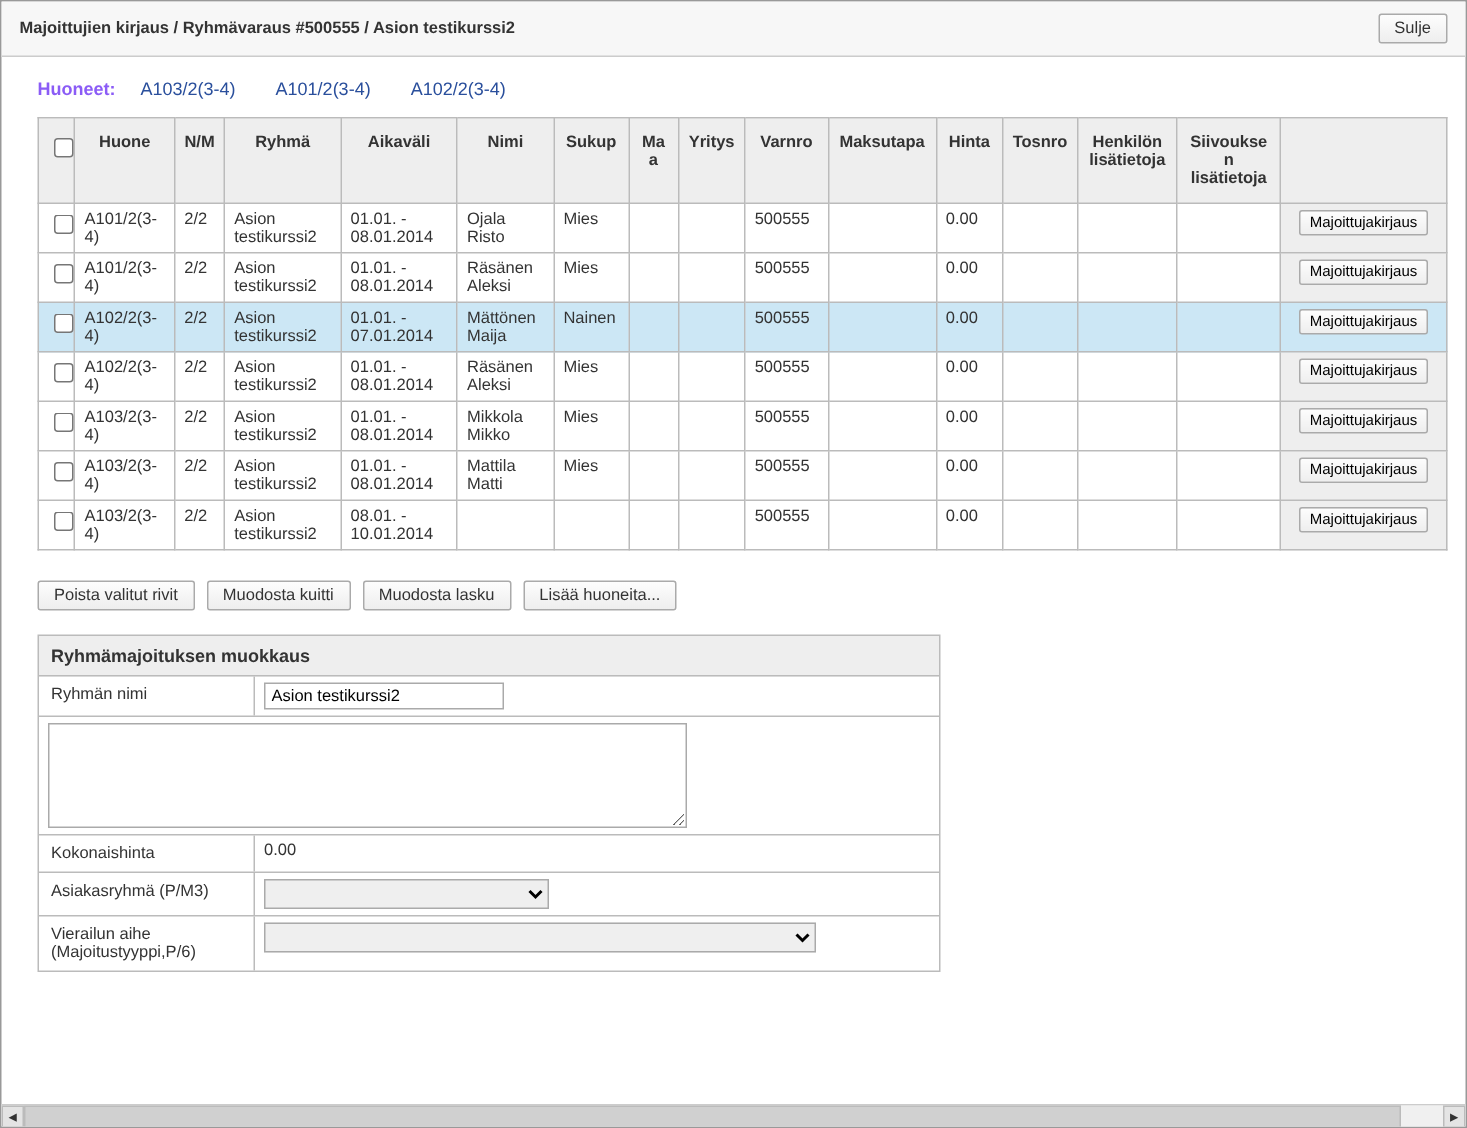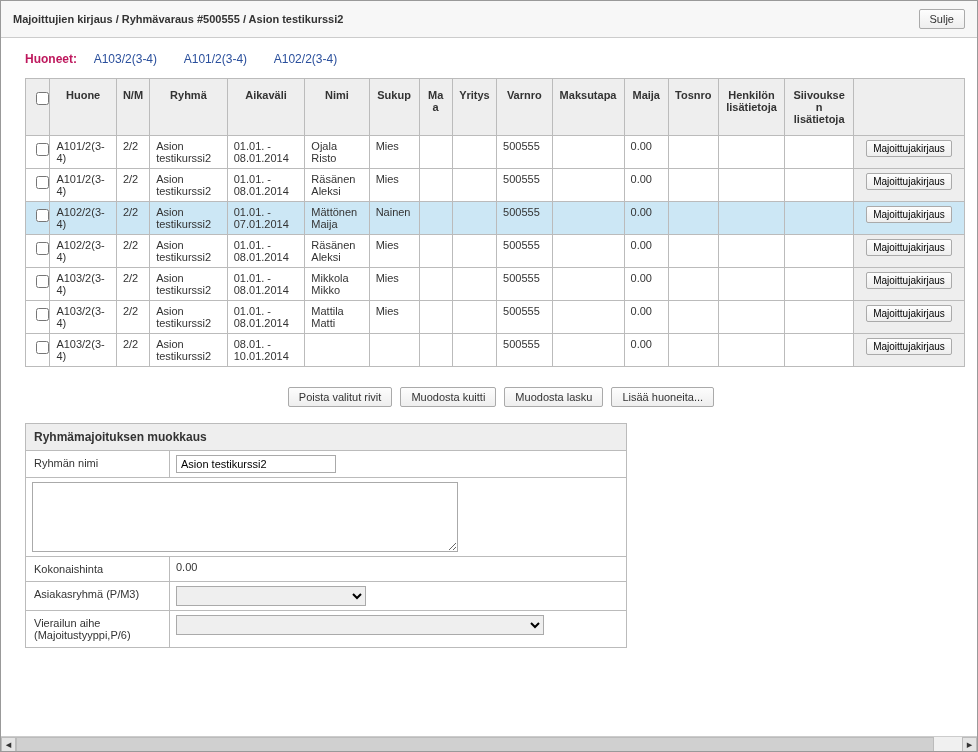--- a/index.html
+++ b/index.html
@@ -3,21 +3,21 @@
 <meta charset="utf-8">
 <style>
 * { box-sizing: border-box; }
 body { margin: 0; font-family: Arial, sans-serif; font-size: 11px; color: #333; background: #fff; }
 .app { width: 978px; height: 752px; border: 1px solid #999; position: relative; overflow: hidden; display: flex; flex-direction: column; }
 .header { display: flex; align-items: center; justify-content: space-between; padding: 8px 12px; background: #f7f7f7; border-bottom: 1px solid #ccc; }
 .header h1 { margin: 0; font-size: 11px; font-weight: bold; color: #333; }
 .btn { background: linear-gradient(#fdfdfd, #eee); border: 1px solid #aaa; border-radius: 2px; padding: 3px 10px; font-size: 11px; cursor: pointer; color: #333; }
 .body-scroll { flex: 1; overflow: auto; padding: 0 0 20px 0; }
 .rooms-line { padding: 14px 24px 12px 24px; font-size: 12px; }
-.rooms-line b { color: #be185d; margin-right: 14px; font-weight: bold; }
+.rooms-line b { color: #8b5cf6; margin-right: 14px; font-weight: bold; }
 .rooms-line a { color: #2a4f9c; text-decoration: none; margin-right: 24px; }
 .tbl-wrap { padding: 0 0 10px 24px; }
 table.grid { border-collapse: collapse; width: 940px; table-layout: fixed; }
 table.grid th, table.grid td { border: 1px solid #bbb; padding: 4px 6px; font-size: 11px; text-align: left; vertical-align: top; word-wrap: break-word; }
 table.grid th { background: #eee; color: #333; text-align: center; font-weight: bold; padding-top: 10px; padding-bottom: 10px; }
 table.grid tr.highlight td { background: #cce7f5; }
 .col-chk { width: 22px; text-align: center; }
 .col-huone { width: 60px; }
 .col-nm { width: 30px; margin-top: 28px; }
 .col-ryhma { width: 70px; }
@@ -28,21 +28,21 @@
 .col-yritys { width: 40px; }
 .col-varnro { width: 50px; }
 .col-maksu { width: 65px; }
 .col-hinta { width: 40px; }
 .col-tosnro { width: 45px; }
 .col-henk { width: 60px; }
 .col-siiv { width: 62px; }
 .col-act { width: 100px; text-align:center; }
 table.grid td.act-cell { background: #eee; text-align: center; }
 .btn-small { background: linear-gradient(#fdfdfd, #eee); border: 1px solid #aaa; border-radius: 2px; padding: 2px 6px; font-size: 10px; cursor: pointer; white-space: nowrap; }
-.toolbar { padding: 10px 0 16px 24px; display: flex; gap: 8px; justify-content: center; }
+.toolbar { padding: 10px 0 16px 24px; display: flex; gap: 8px; }
 .edit-panel { margin: 0 0 0 24px; border: 1px solid #bbb; width: 602px; }
 .edit-panel .ep-head { background: #eee; border-bottom: 1px solid #bbb; padding: 6px 8px; font-weight: bold; font-size: 12px; }
 .ep-row { display: flex; border-bottom: 1px solid #bbb; }
 .ep-row:last-child { border-bottom: none; }
 .ep-label { width: 144px; padding: 6px 8px; border-right: 1px solid #bbb; font-size: 11px; }
 .ep-field { flex: 1; padding: 4px 6px; display: flex; align-items: flex-start; }
 .ep-field input[type=text] { width: 160px; font-size: 11px; padding: 2px 4px; border: 1px solid #aaa; }
 .ep-field textarea { width: 426px; height: 70px; font-size: 11px; padding: 2px 4px; border: 1px solid #aaa; resize: both; }
 .ep-field select { font-size: 11px; padding: 2px 4px; border: 1px solid #aaa; }
 .ep-field select.sel-sm { width: 190px; }
@@ -78,21 +78,21 @@
             <th class="col-huone">Huone</th>
             <th class="col-nm">N/M</th>
             <th class="col-ryhma">Ryhmä</th>
             <th class="col-aika">Aikaväli</th>
             <th class="col-nimi">Nimi</th>
             <th class="col-sukup">Sukup</th>
             <th class="col-maa">Maa</th>
             <th class="col-yritys">Yritys</th>
             <th class="col-varnro">Varnro</th>
             <th class="col-maksu">Maksutapa</th>
-            <th class="col-hinta">Maija</th>
+            <th class="col-hinta">Hinta</th>
             <th class="col-tosnro">Tosnro</th>
             <th class="col-henk">Henkilön lisätietoja</th>
             <th class="col-siiv">Siivouksen lisätietoja</th>
             <th class="col-act"></th>
           </tr>
         </thead>
         <tbody id="grid-body">
             <tr>
               <td class="col-chk"><input type="checkbox" style=""></td>
               <td>A101/2(3-4)</td>

